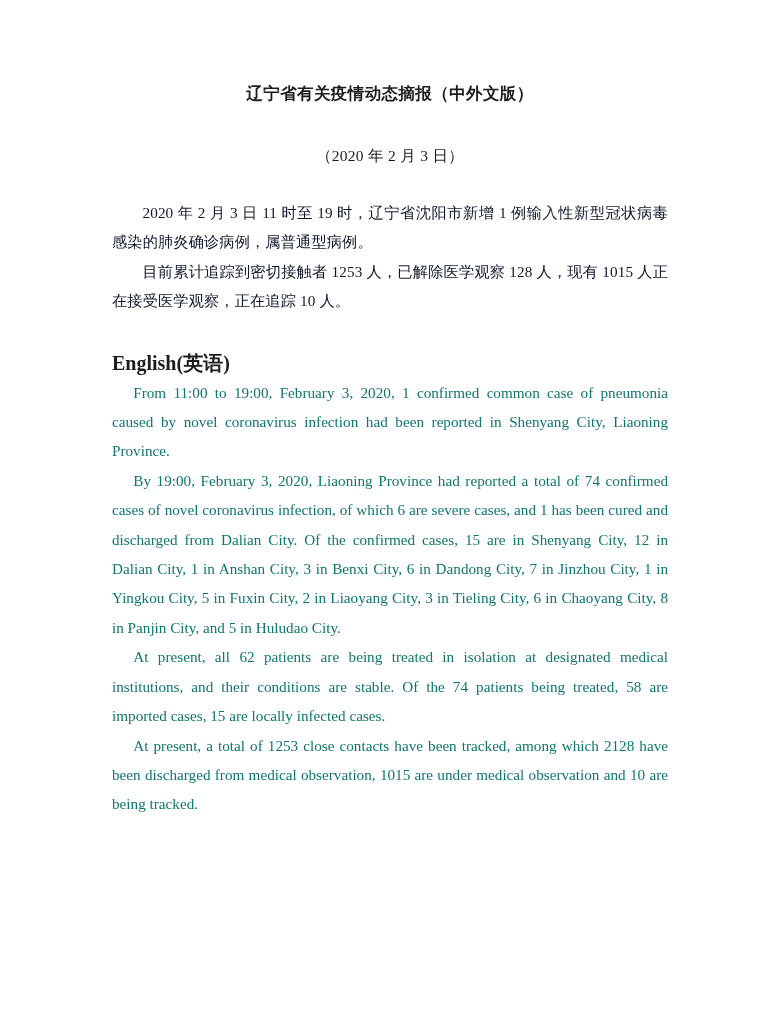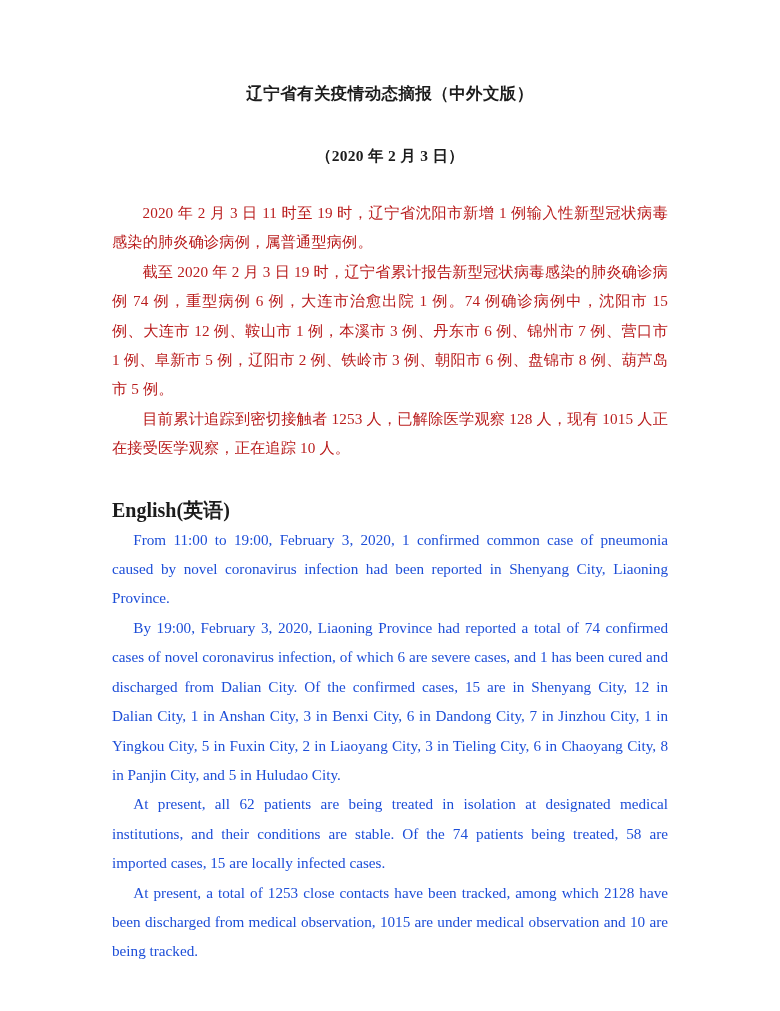--- a/index.html
+++ b/index.html
@@ -28,76 +28,75 @@
     text-align: center;
     font-weight: bold;
     font-size: 16.5px;
     letter-spacing: 0.4px;
     margin-top: 82px;
     line-height: 24px;
     color: #1c1c1c;
   }
   .doc-date {
     text-align: center;
-    font-weight: bold;
+    font-weight: normal;
     font-size: 15.5px;
     letter-spacing: 0.3px;
     margin-top: 38px;
     line-height: 24px;
     color: #1c1c1c;
   }
 
   .cn-block {
     margin-top: 30px;
   }
   p.cn {
     font-size: 15.2px;
     line-height: 29.4px;
     text-align: justify;
     text-justify: inter-ideograph;
     text-indent: 2em;
     margin: 0;
-    color: #b91c1c;
+    color: #0f172a;
     letter-spacing: 0.15px;
   }
 
   .en-heading {
     font-weight: bold;
     font-size: 20px;
     margin-top: 36px;
     line-height: 22px;
     color: #1c1c1c;
   }
 
   .en-block {
     margin-top: 4px;
   }
   p.en {
     font-size: 15.2px;
     line-height: 29.4px;
     text-align: justify;
     text-indent: 1.4em;
     margin: 0;
-    color: #1d4ed8;
+    color: #0f766e;
   }
   p.en:last-child { margin-bottom: 0; }
 </style>
 </head>
 <body>
 
 <div class="page">
   <div class="content">
 
     <div class="doc-title">辽宁省有关疫情动态摘报（中外文版）</div>
 
     <div class="doc-date">（2020 年 2 月 3 日）</div>
 
     <div class="cn-block">
       <p class="cn">2020 年 2 月 3 日 11 时至 19 时，辽宁省沈阳市新增 1 例输入性新型冠状病毒感染的肺炎确诊病例，属普通型病例。</p>
-      <p class="cn">截至 2020 年 2 月 3 日 19 时，辽宁省累计报告新型冠状病毒感染的肺炎确诊病例 74 例，重型病例 6 例，大连市治愈出院 1 例。74 例确诊病例中，沈阳市 15 例、大连市 12 例、鞍山市 1 例，本溪市 3 例、丹东市 6 例、锦州市 7 例、营口市 1 例、阜新市 5 例，辽阳市 2 例、铁岭市 3 例、朝阳市 6 例、盘锦市 8 例、葫芦岛市 5 例。</p>
       <p class="cn">目前累计追踪到密切接触者 1253 人，已解除医学观察 128 人，现有 1015 人正在接受医学观察，正在追踪 10 人。</p>
     </div>
 
     <div class="en-heading">English(英语)</div>
 
     <div class="en-block">
       <p class="en">From 11:00 to 19:00, February 3, 2020, 1 confirmed common case of pneumonia caused by novel coronavirus infection had been reported in Shenyang City, Liaoning Province.</p>
       <p class="en">By 19:00, February 3, 2020, Liaoning Province had reported a total of 74 confirmed cases of novel coronavirus infection, of which 6 are severe cases, and 1 has been cured and discharged from Dalian City. Of the confirmed cases, 15 are in Shenyang City, 12 in Dalian City, 1 in Anshan City, 3 in Benxi City, 6 in Dandong City, 7 in Jinzhou City, 1 in Yingkou City, 5 in Fuxin City, 2 in Liaoyang City, 3 in Tieling City, 6 in Chaoyang City, 8 in Panjin City, and 5 in Huludao City.</p>
       <p class="en">At present, all 62 patients are being treated in isolation at designated medical institutions, and their conditions are stable. Of the 74 patients being treated, 58 are imported cases, 15 are locally infected cases.</p>
       <p class="en">At present, a total of 1253 close contacts have been tracked, among which 2128 have been discharged from medical observation, 1015 are under medical observation and 10 are being tracked.</p>

